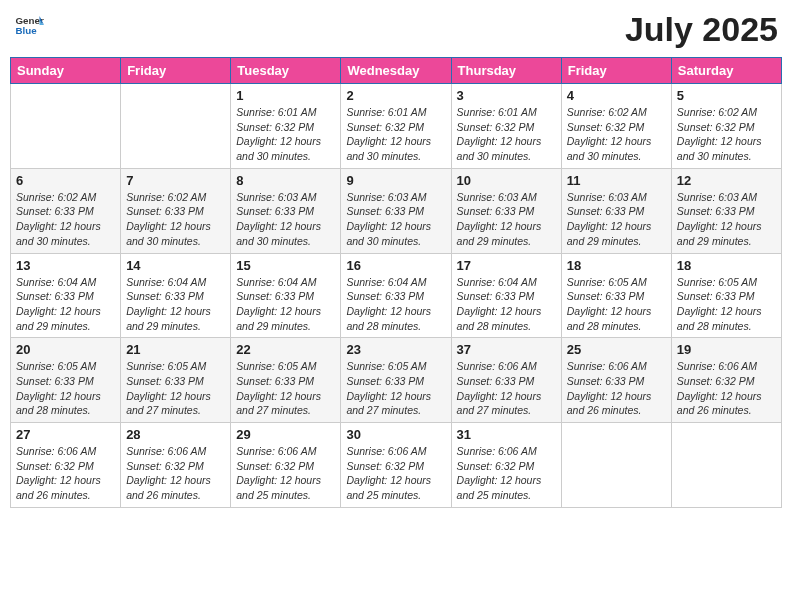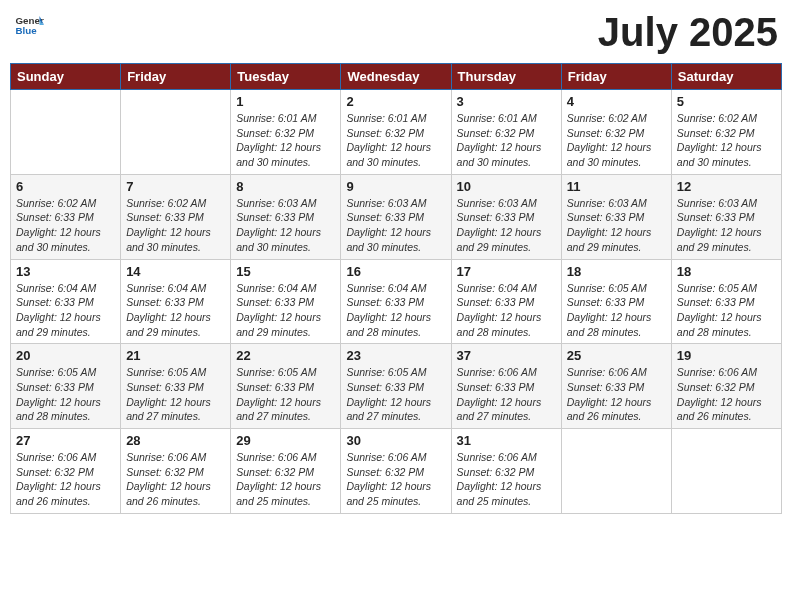--- a/index.html
+++ b/index.html
@@ -23,35 +23,35 @@
       gap: 4px;
     }
     .logo-icon {
       width: 30px;
       height: 30px;
     }
     .title-area {
       text-align: right;
     }
     .month-title {
-      font-size: 40px;
+      font-size: 34px;
       font-weight: bold;
       color: #222;
     }
     .subtitle {
       font-size: 15px;
       color: #444;
     }
     .calendar {
       width: 100%;
       border-collapse: collapse;
       border: 1px solid #ccc;
     }
     .calendar th {
-      background-color: #7f1d1d;
+      background-color: #ec4899;
       color: white;
       text-align: left;
       padding: 5px 6px;
       font-size: 13px;
       border: 1px solid #2b6cb0;
     }
     .calendar td {
       vertical-align: top;
       border: 1px solid #ccc;
       padding: 4px 5px;

